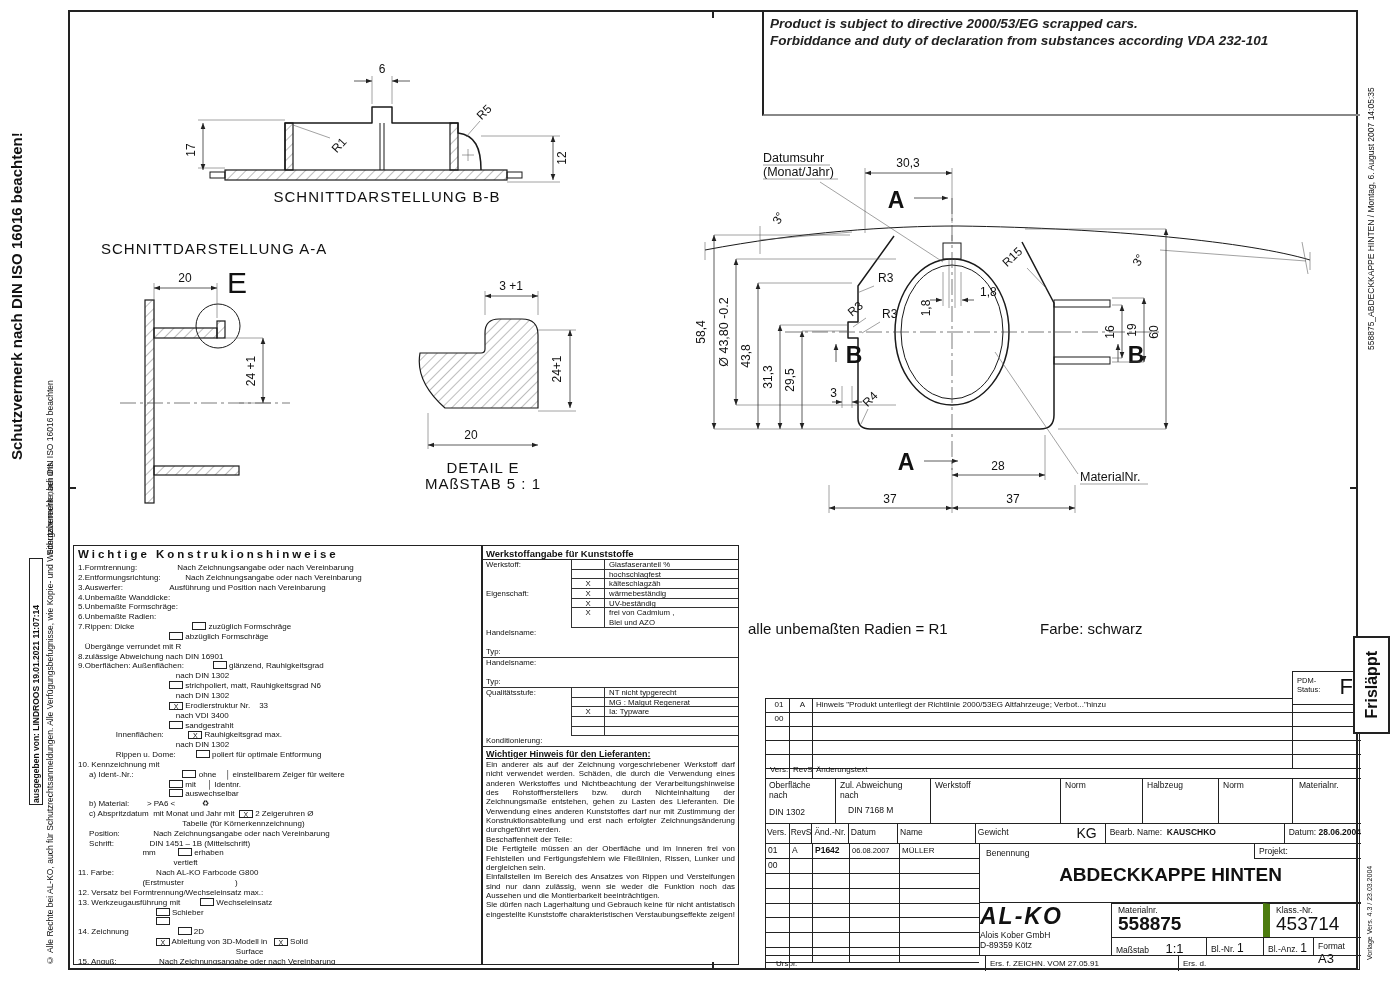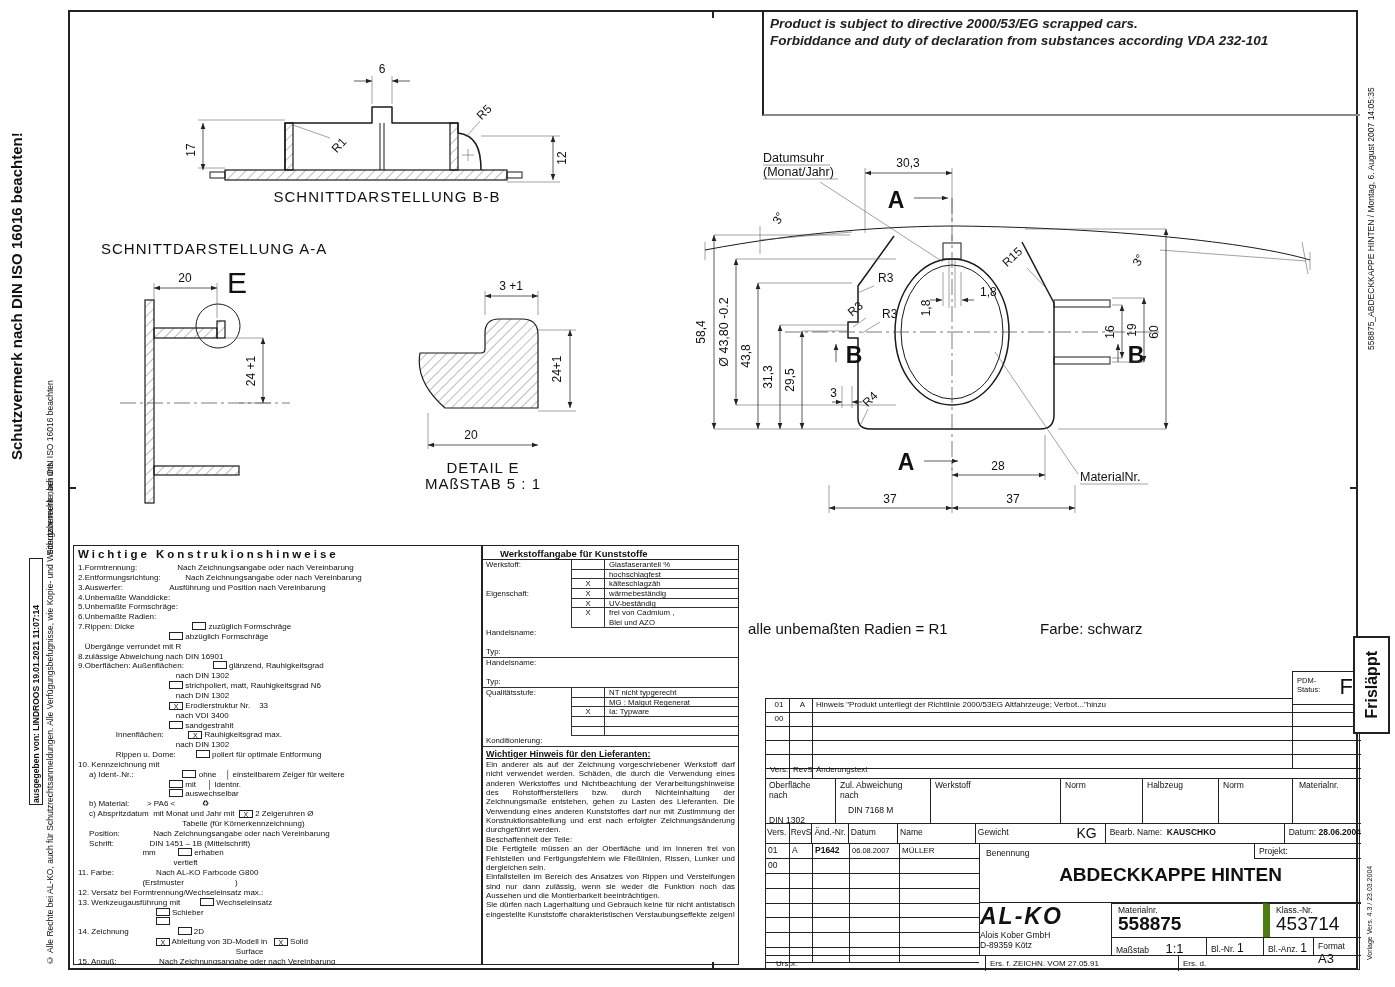--- a/index.html
+++ b/index.html
@@ -23,21 +23,21 @@
   
   .kbox-wrap{position:absolute;left:73px;top:545px;width:409px;height:420px;border:1.5px solid #222;box-sizing:border-box;padding:2px 0 0 4px;overflow:hidden}
   .ktitle{font-size:11.5px;font-weight:bold;letter-spacing:3px;height:15px}
   .kline{white-space:pre;font-size:8px;line-height:9.85px;height:9.85px}
   .kbox{display:none;width:14px;height:8px;border:1px solid #222;vertical-align:-1px;text-align:center;line-height:8px;font-size:7px;box-sizing:border-box}
   .kbox.on{display:inline-block}
   .kbox i,.wb i{font-style:normal}
 
   
   .wwrap{position:absolute;left:482px;top:545px;width:257px;height:420px;border:1.5px solid #222;box-sizing:border-box;overflow:hidden}
-  .wtitle{font-weight:bold;font-size:9.5px;padding:2px 17px;border-bottom:1.5px solid #222;height:14px;box-sizing:border-box}
+  .wtitle{font-weight:bold;font-size:9.5px;padding:2px 3px;border-bottom:1.5px solid #222;height:14px;box-sizing:border-box}
   .wrow{display:flex;height:9.7px;font-size:7.8px;line-height:9.6px;white-space:pre}
   .wl{width:88px;padding-left:3px;flex:none;box-sizing:border-box}
   .wb{width:34px;flex:none;border-left:1px solid #333;border-right:1px solid #333;text-align:center;box-sizing:border-box}
   .wt{flex:1;padding-left:4px}
   .bb{border-bottom:1px solid #333}
   .wrow.nob .bb{border-bottom:0}
   .wrow.full .wl,.wrow.fullb .wl{width:100%}
   .wrow.fullb{border-bottom:1px solid #333}
   .ltitle{font-size:9px;font-weight:bold;text-decoration:underline;padding:2px 3px 1px}
   .lbody{padding:0 3px}
@@ -475,21 +475,21 @@
       <div class="rrow" style="height:14px">
         <span class="c1">Vers.</span>
           <span class="c2">RevS</span>
           <span class="c3" style="border-right:0;width:548px">Änderungstext</span>
       </div>
     </div>
 
     <div class="cell" style="left:0;top:79px;width:70px;height:46px;border-right:1px solid #222;border-bottom:1px solid #222;padding:2px 0 0 3px">
       <span style="display:block">Oberfläche</span>
       <span style="display:block">nach</span>
-      <span style="display:block;margin-top:15px">DIN 1302</span>
+      <span style="display:block;margin-top:7px">DIN 1302</span>
     </div>
     <div class="cell" style="left:70px;top:79px;width:95px;height:46px;border-right:1px solid #222;border-bottom:1px solid #222;padding:2px 0 0 4px">
       <span style="display:block">Zul. Abweichung</span>
       <span style="display:block">nach</span>
       <span style="display:block;margin-top:5px;padding-left:8px">DIN 7168 M</span>
     </div>
     <div class="cell" style="left:165px;top:79px;width:130px;height:46px;border-right:1px solid #222;border-bottom:1px solid #222;padding:2px 0 0 4px">Werkstoff</div>
     <div class="cell" style="left:295px;top:79px;width:82px;height:46px;border-right:1px solid #222;border-bottom:1px solid #222;padding:2px 0 0 4px">Norm</div>
     <div class="cell" style="left:377px;top:79px;width:76px;height:46px;border-right:1px solid #222;border-bottom:1px solid #222;padding:2px 0 0 4px">Halbzeug</div>
     <div class="cell" style="left:453px;top:79px;width:74px;height:46px;border-right:1px solid #222;border-bottom:1px solid #222;padding:2px 0 0 4px">Norm</div>

